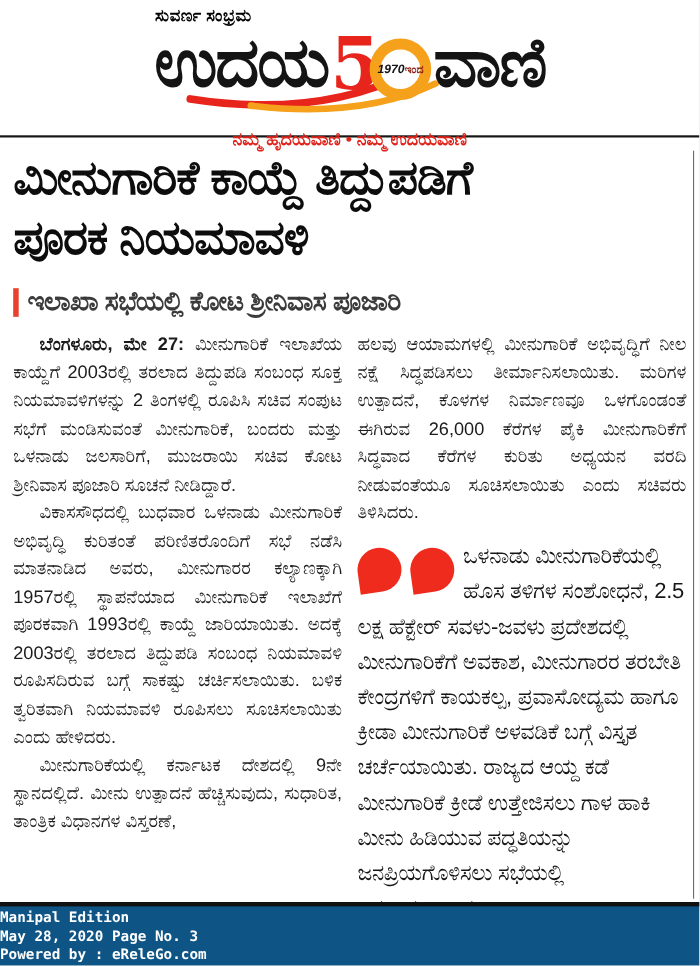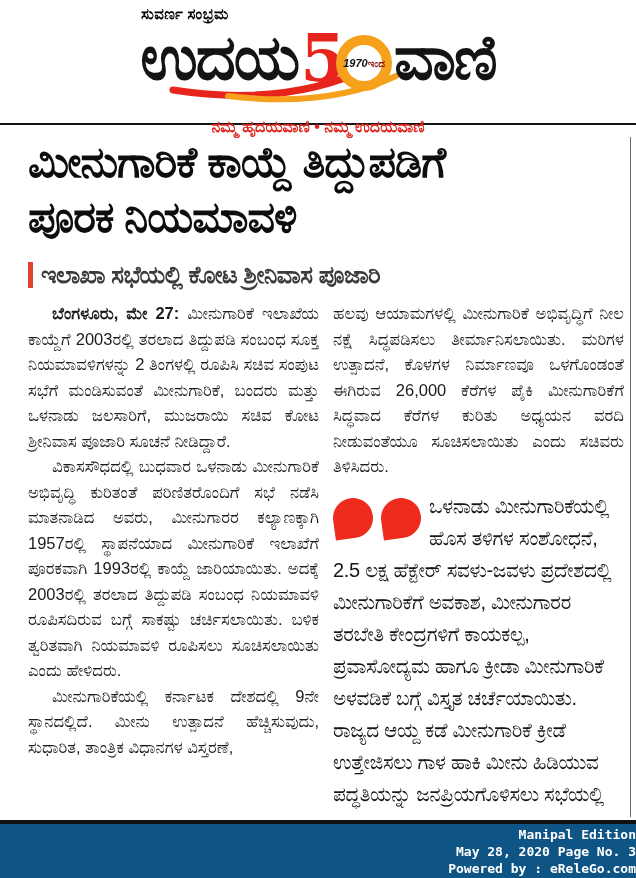--- a/index.html
+++ b/index.html
@@ -107,21 +107,21 @@
     text-align: center;
     font-size: 16px;
     font-weight: bold;
     color: #e0241c;
     margin-top: 21px;
   }
 
   
   .article {
     position: relative;
-    padding: 10px 12px 0 28px;
+    padding: 10px 12px 0 12px;
   }
   .v-divider {
     position: absolute;
     top: 12px;
     right: 5px;
     width: 1px;
     height: 680px;
     background: #6b6b6b;
   }
   .headline {
@@ -209,21 +209,21 @@
     bottom: 0;
     width: 100%;
     height: 58px;
     background: #0e5586;
     border-top: 4px solid #111111;
     color: #ffffff;
     font-family: "DejaVu Sans Mono", monospace;
     font-weight: bold;
     font-size: 13px;
     line-height: 17px;
-    text-align: right;
+    text-align: left;
     padding-top: 2px;
   }
 </style>
 </head>
 <body>
 
 <div class="page">
 
   <header class="masthead">
     <div class="jubilee-label">ಸುವರ್ಣ ಸಂಭ್ರಮ</div>

